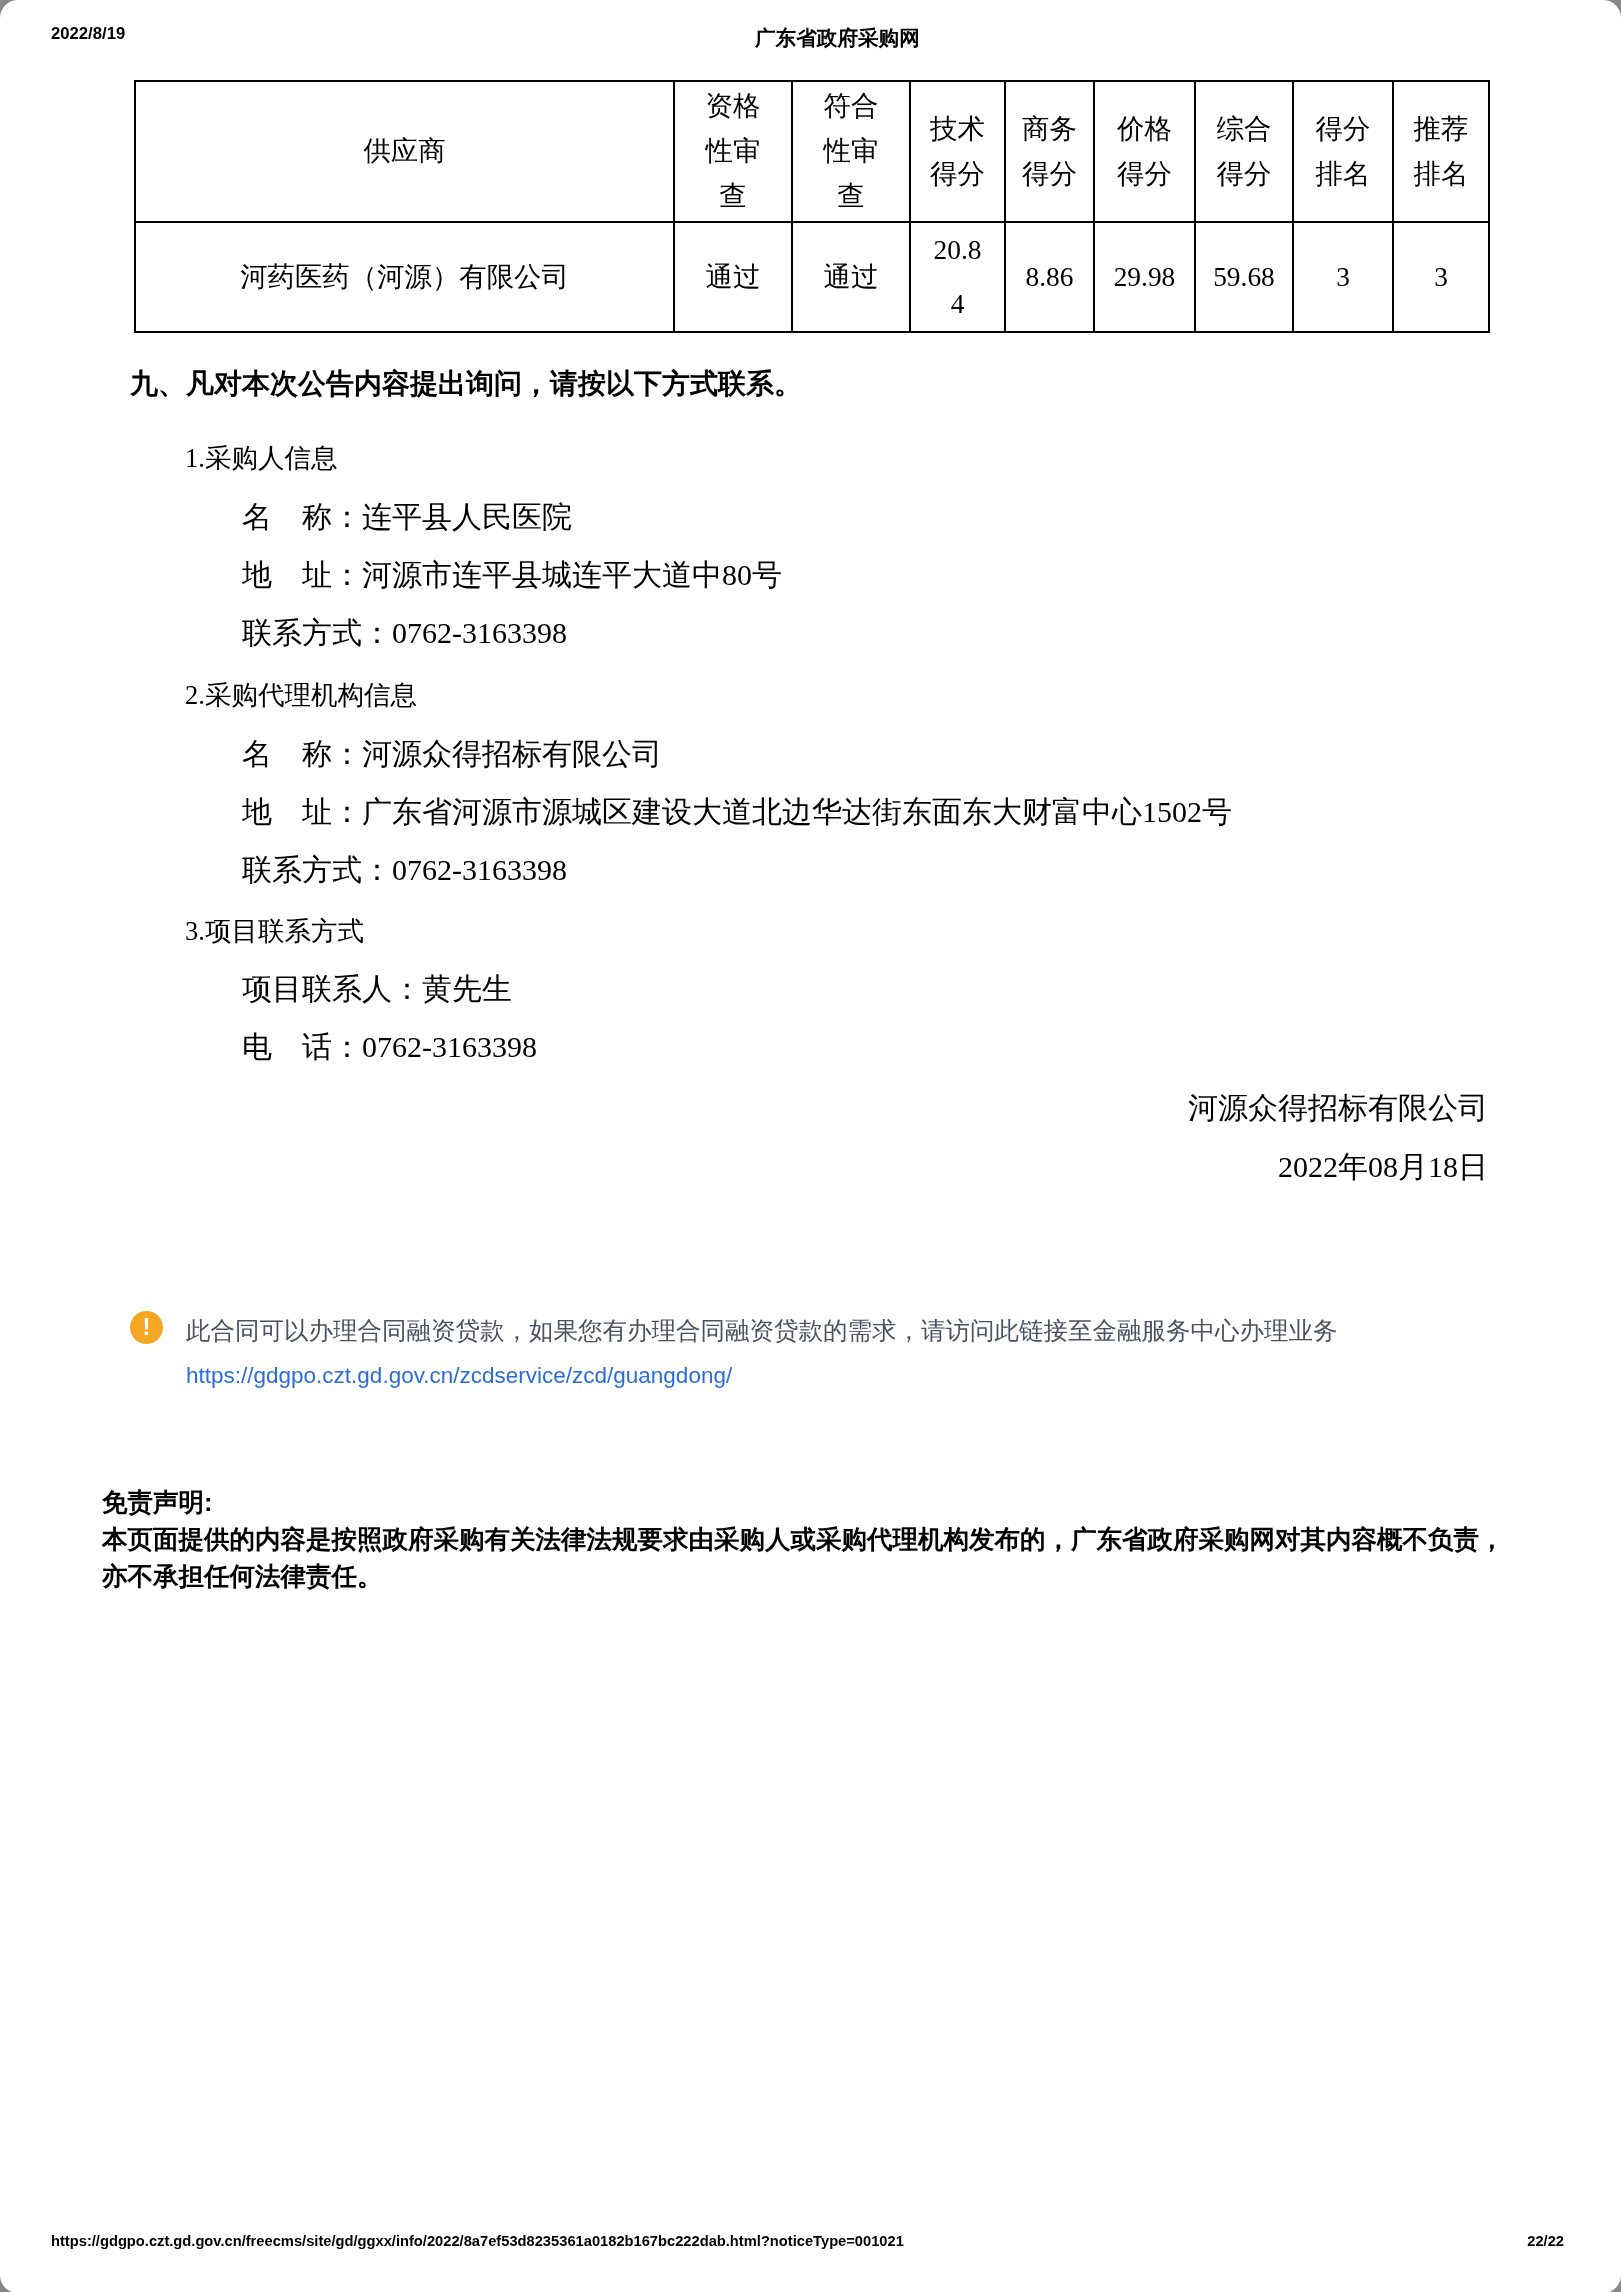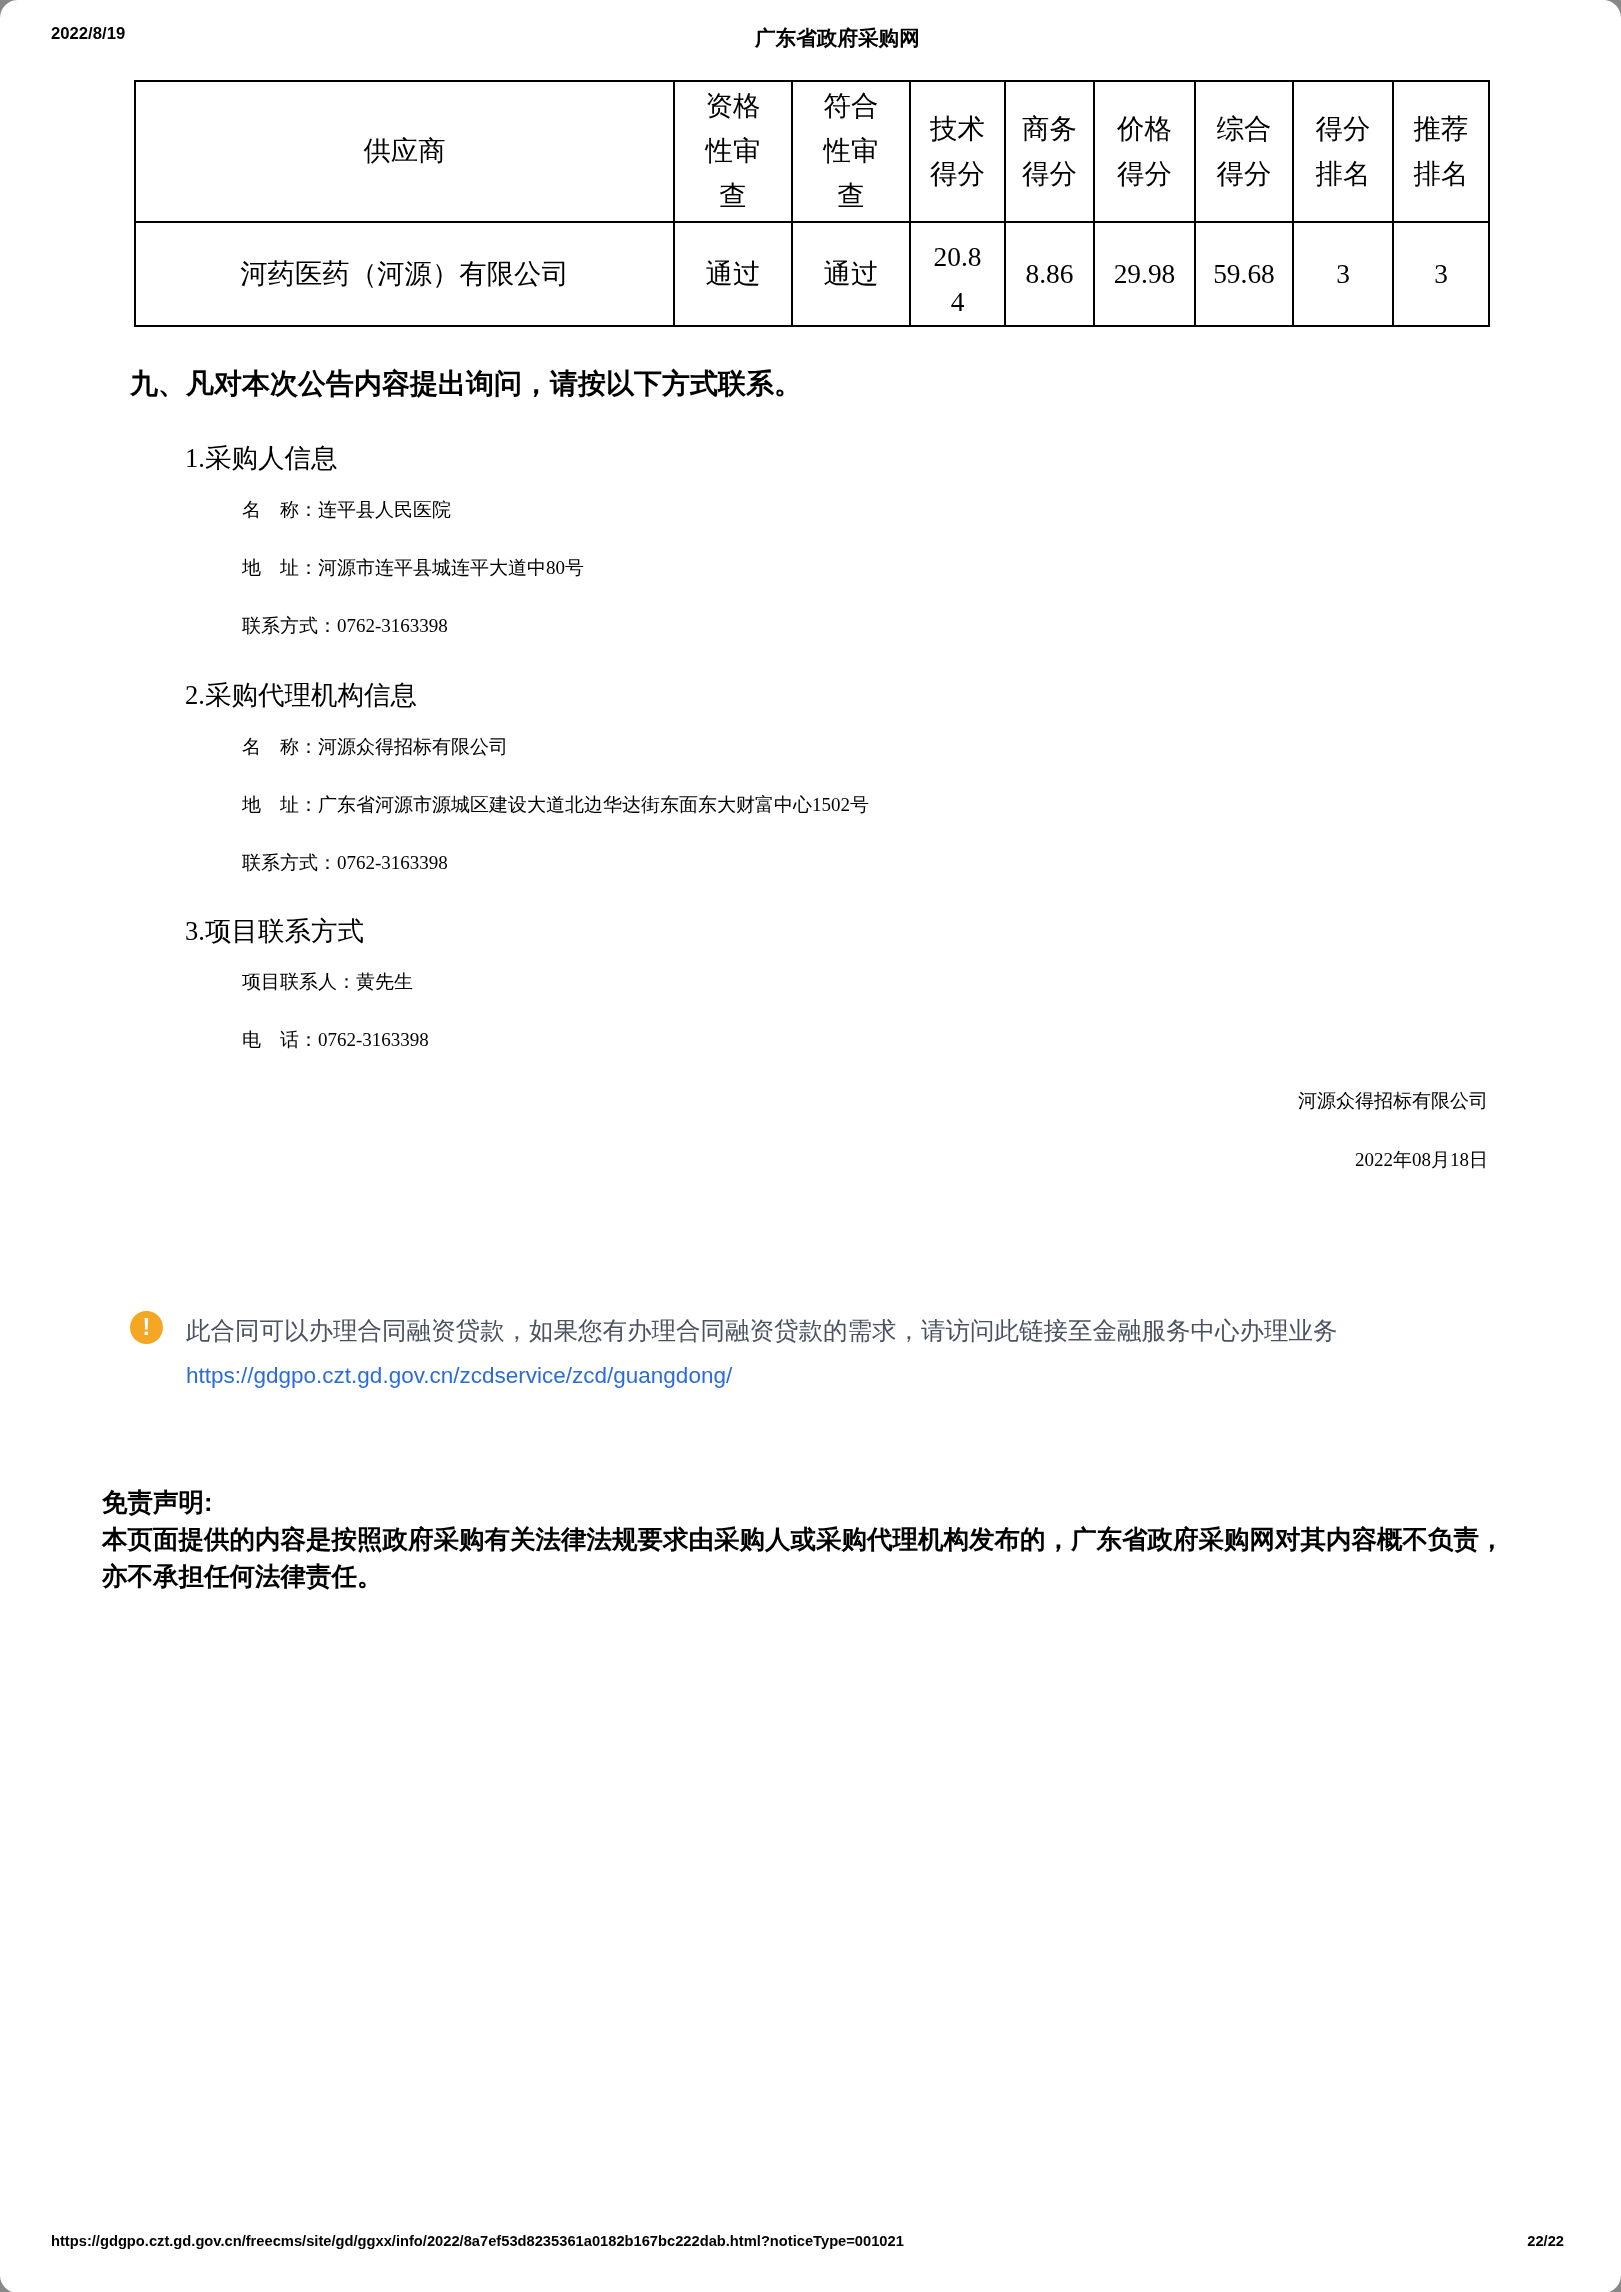--- a/index.html
+++ b/index.html
@@ -52,27 +52,26 @@
   }
   .doc-table th { height:141px; border-bottom:2.9px solid #000; }
   .doc-table td { height:97px; }
   .wrap-narrow {
     display:inline-block; width:57px;
     word-break:break-all; line-height:45px;
     text-align:center;
   }
   .wrap-score {
     display:inline-block; width:55px;
-    word-break:break-all; line-height:45px;
+    word-break:break-all; line-height:54px;
     font-family:"Liberation Serif",serif;
     text-align:center;
-    margin-top:12px;
   }
   
-  .line { position:absolute; white-space:nowrap; font-size:19px; }
+  .line { position:absolute; white-space:nowrap; font-size:30px; }
   .sec-heading { left:130px; top:365px; font-size:28px; font-weight:700; }
   .sub-title   { font-size:26.5px; }
   .sig { right:133px; text-align:right; }
   
   .notice-icon {
     position:absolute; left:130px; top:1311px;
     width:33px; height:33px; border-radius:50%;
     background:#F5A623;
     color:#fff; font-family:"Liberation Sans",sans-serif;
     font-size:23.5px; font-weight:700;

